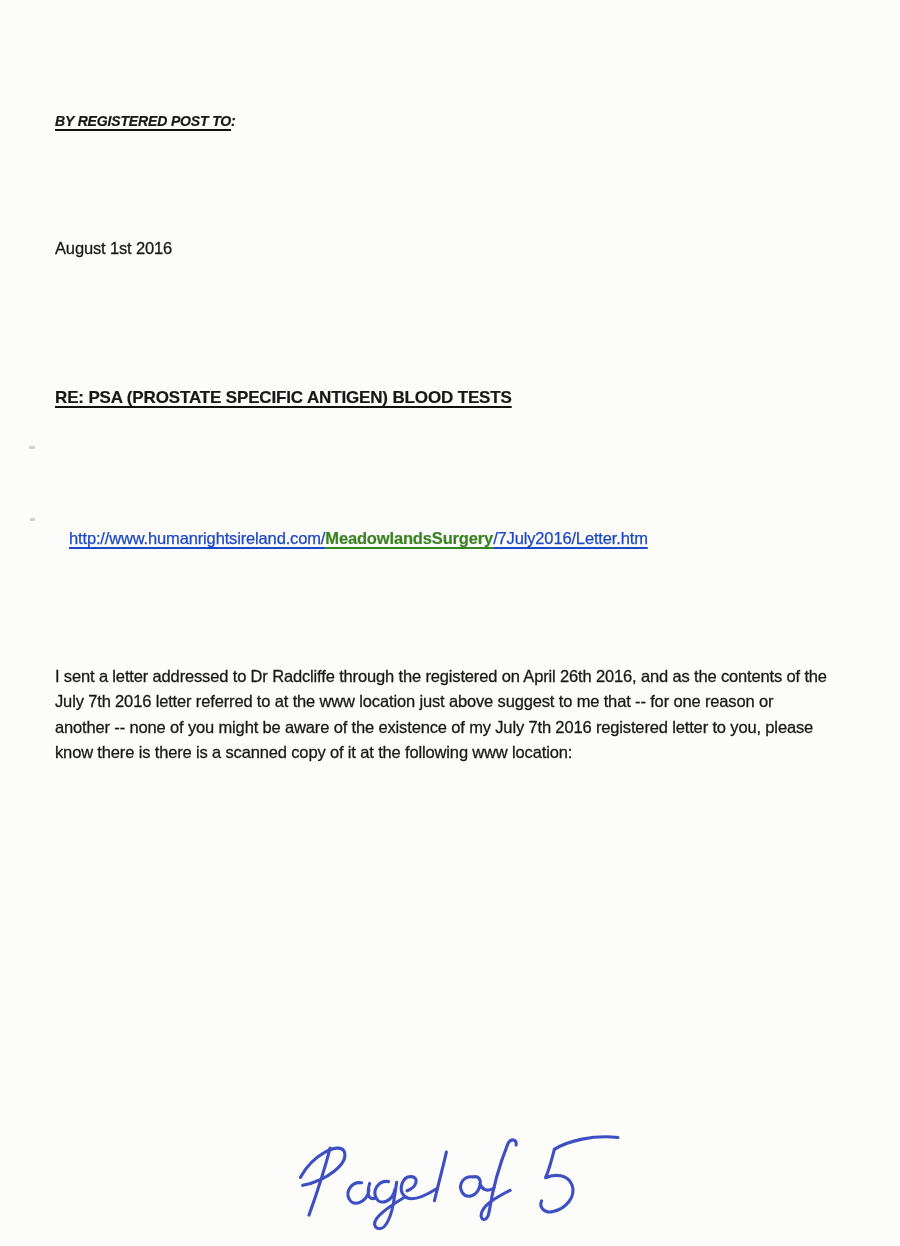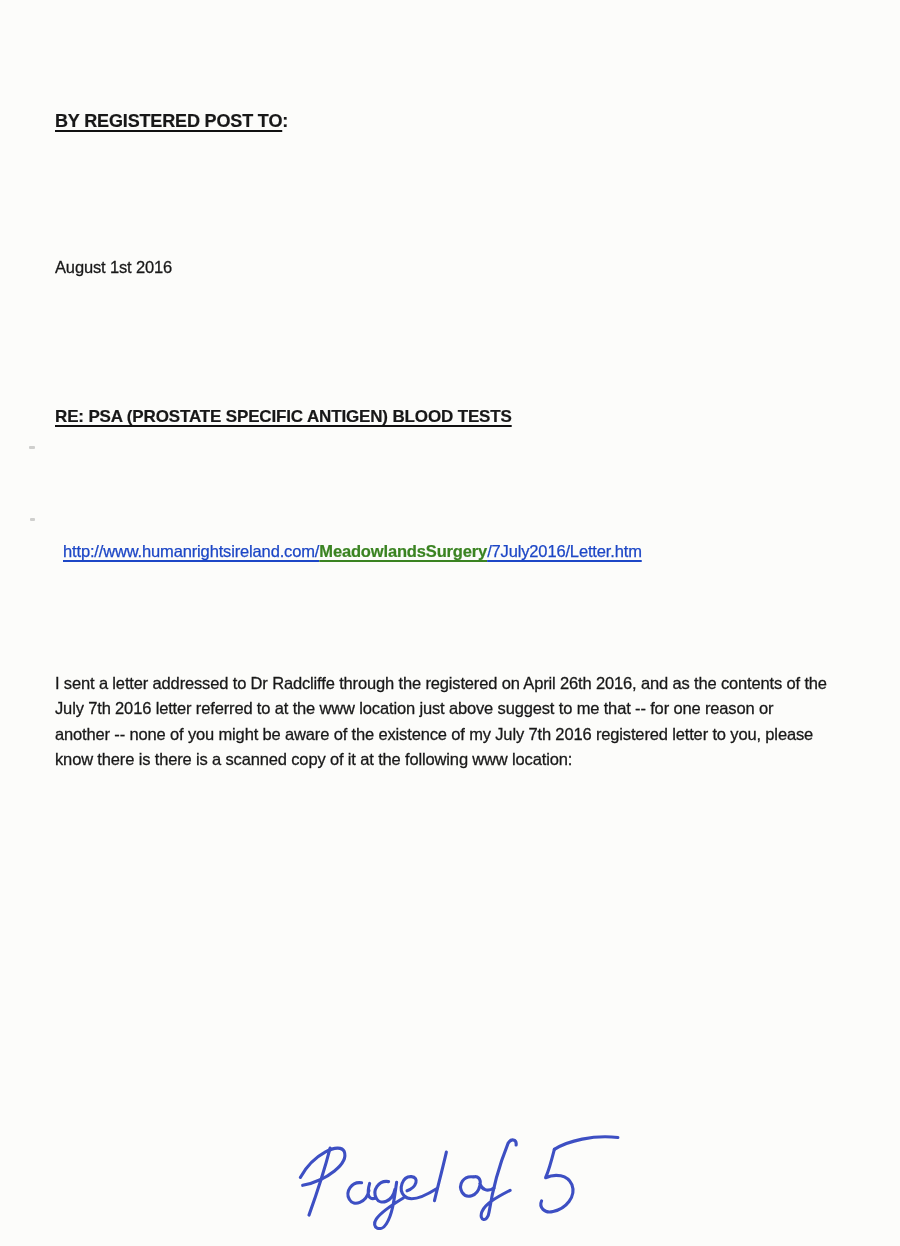--- a/index.html
+++ b/index.html
@@ -22,46 +22,47 @@
     top: 33px;
     width: 818px;
     font-size: 16.5px;
     line-height: 25.4px;
     letter-spacing: -0.15px;
     white-space: pre;
     -webkit-text-stroke: 0.28px #181818;
   }
 
   .post-header {
-    font-size: 18px;
+    font-size: 14px;
     font-weight: 700;
+    font-style: italic;
     -webkit-text-stroke: 0.2px #111;
   }
   .u-head {
     text-decoration: underline;
     text-decoration-thickness: 2px;
     text-underline-offset: 3px;
   }
 
   .address { margin-top: 22px; }
-  .date-line { margin-top: 19px; }
+  .date-line { }
   .salutation { margin-top: 21px; }
 
   .subject {
     margin-top: 22px;
     font-size: 17px;
     font-weight: 700;
     -webkit-text-stroke: 0.2px #111;
   }
 
   .para { margin: 0; }
   .para-1 { margin-top: 32px; }
   .para-2 { margin-top: 22px; }
 
-  .link-row { margin: 8px; }
+  .link-row { margin: 14px; }
 
   a.doc-link { text-decoration: none; cursor: pointer; }
   .seg-blue {
     color: #1d47c6;
     -webkit-text-stroke: 0.25px #1d47c6;
     text-decoration: underline;
     text-decoration-thickness: 1.6px;
     text-underline-offset: 3px;
   }
   .seg-green {

